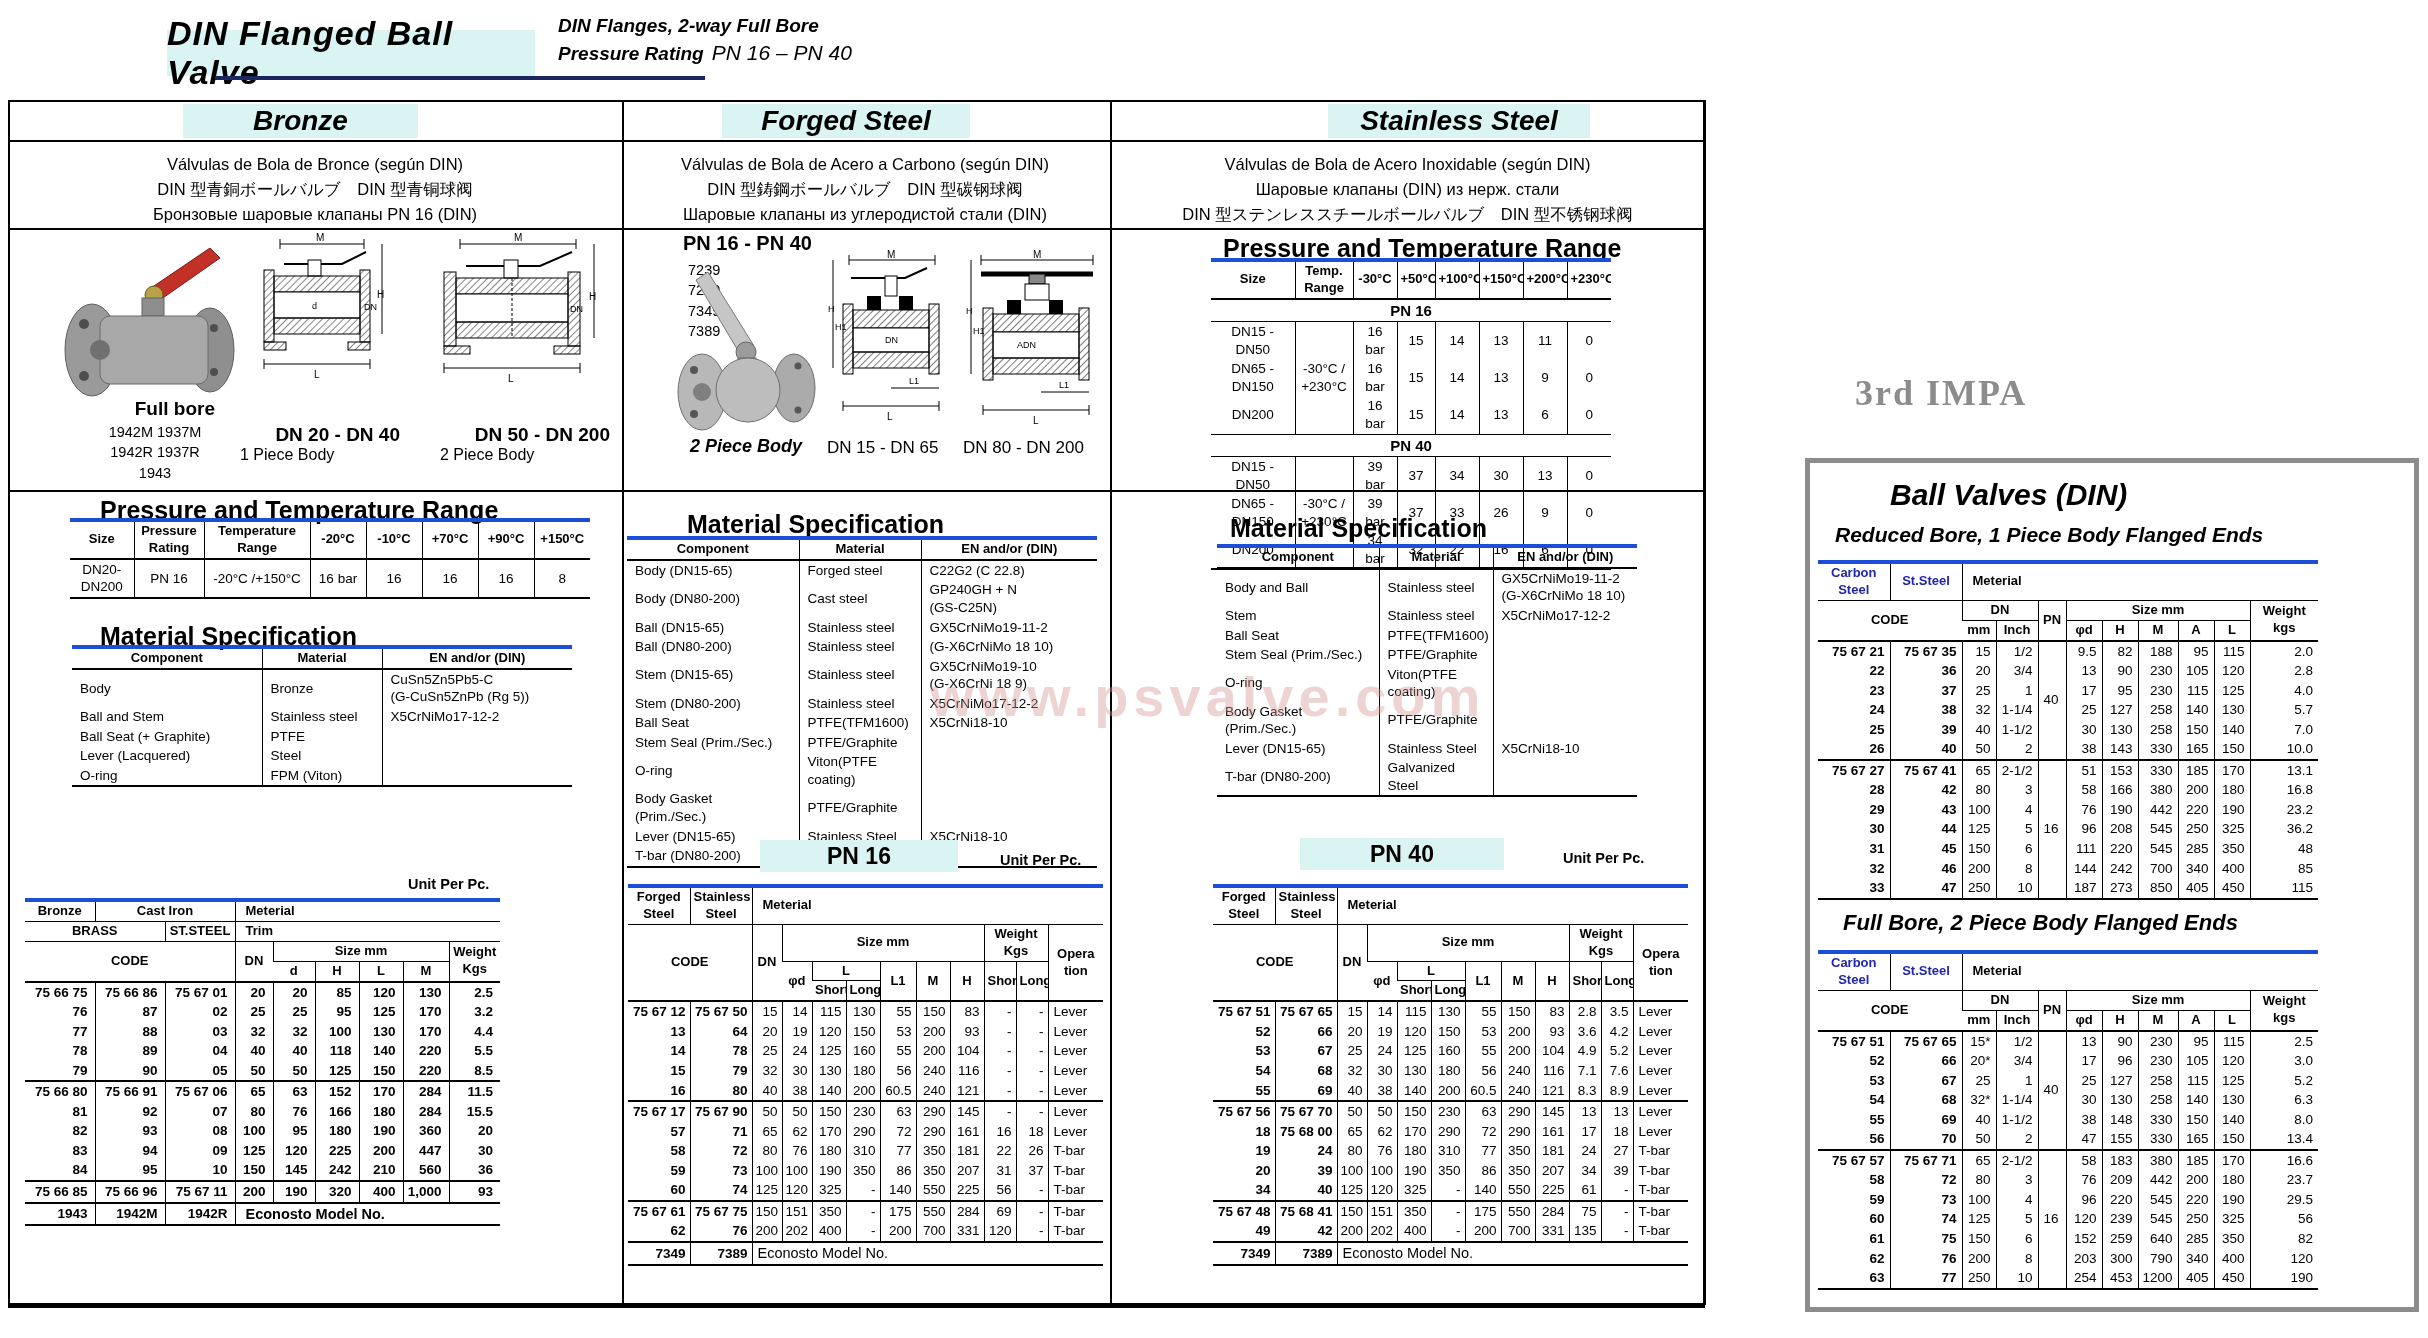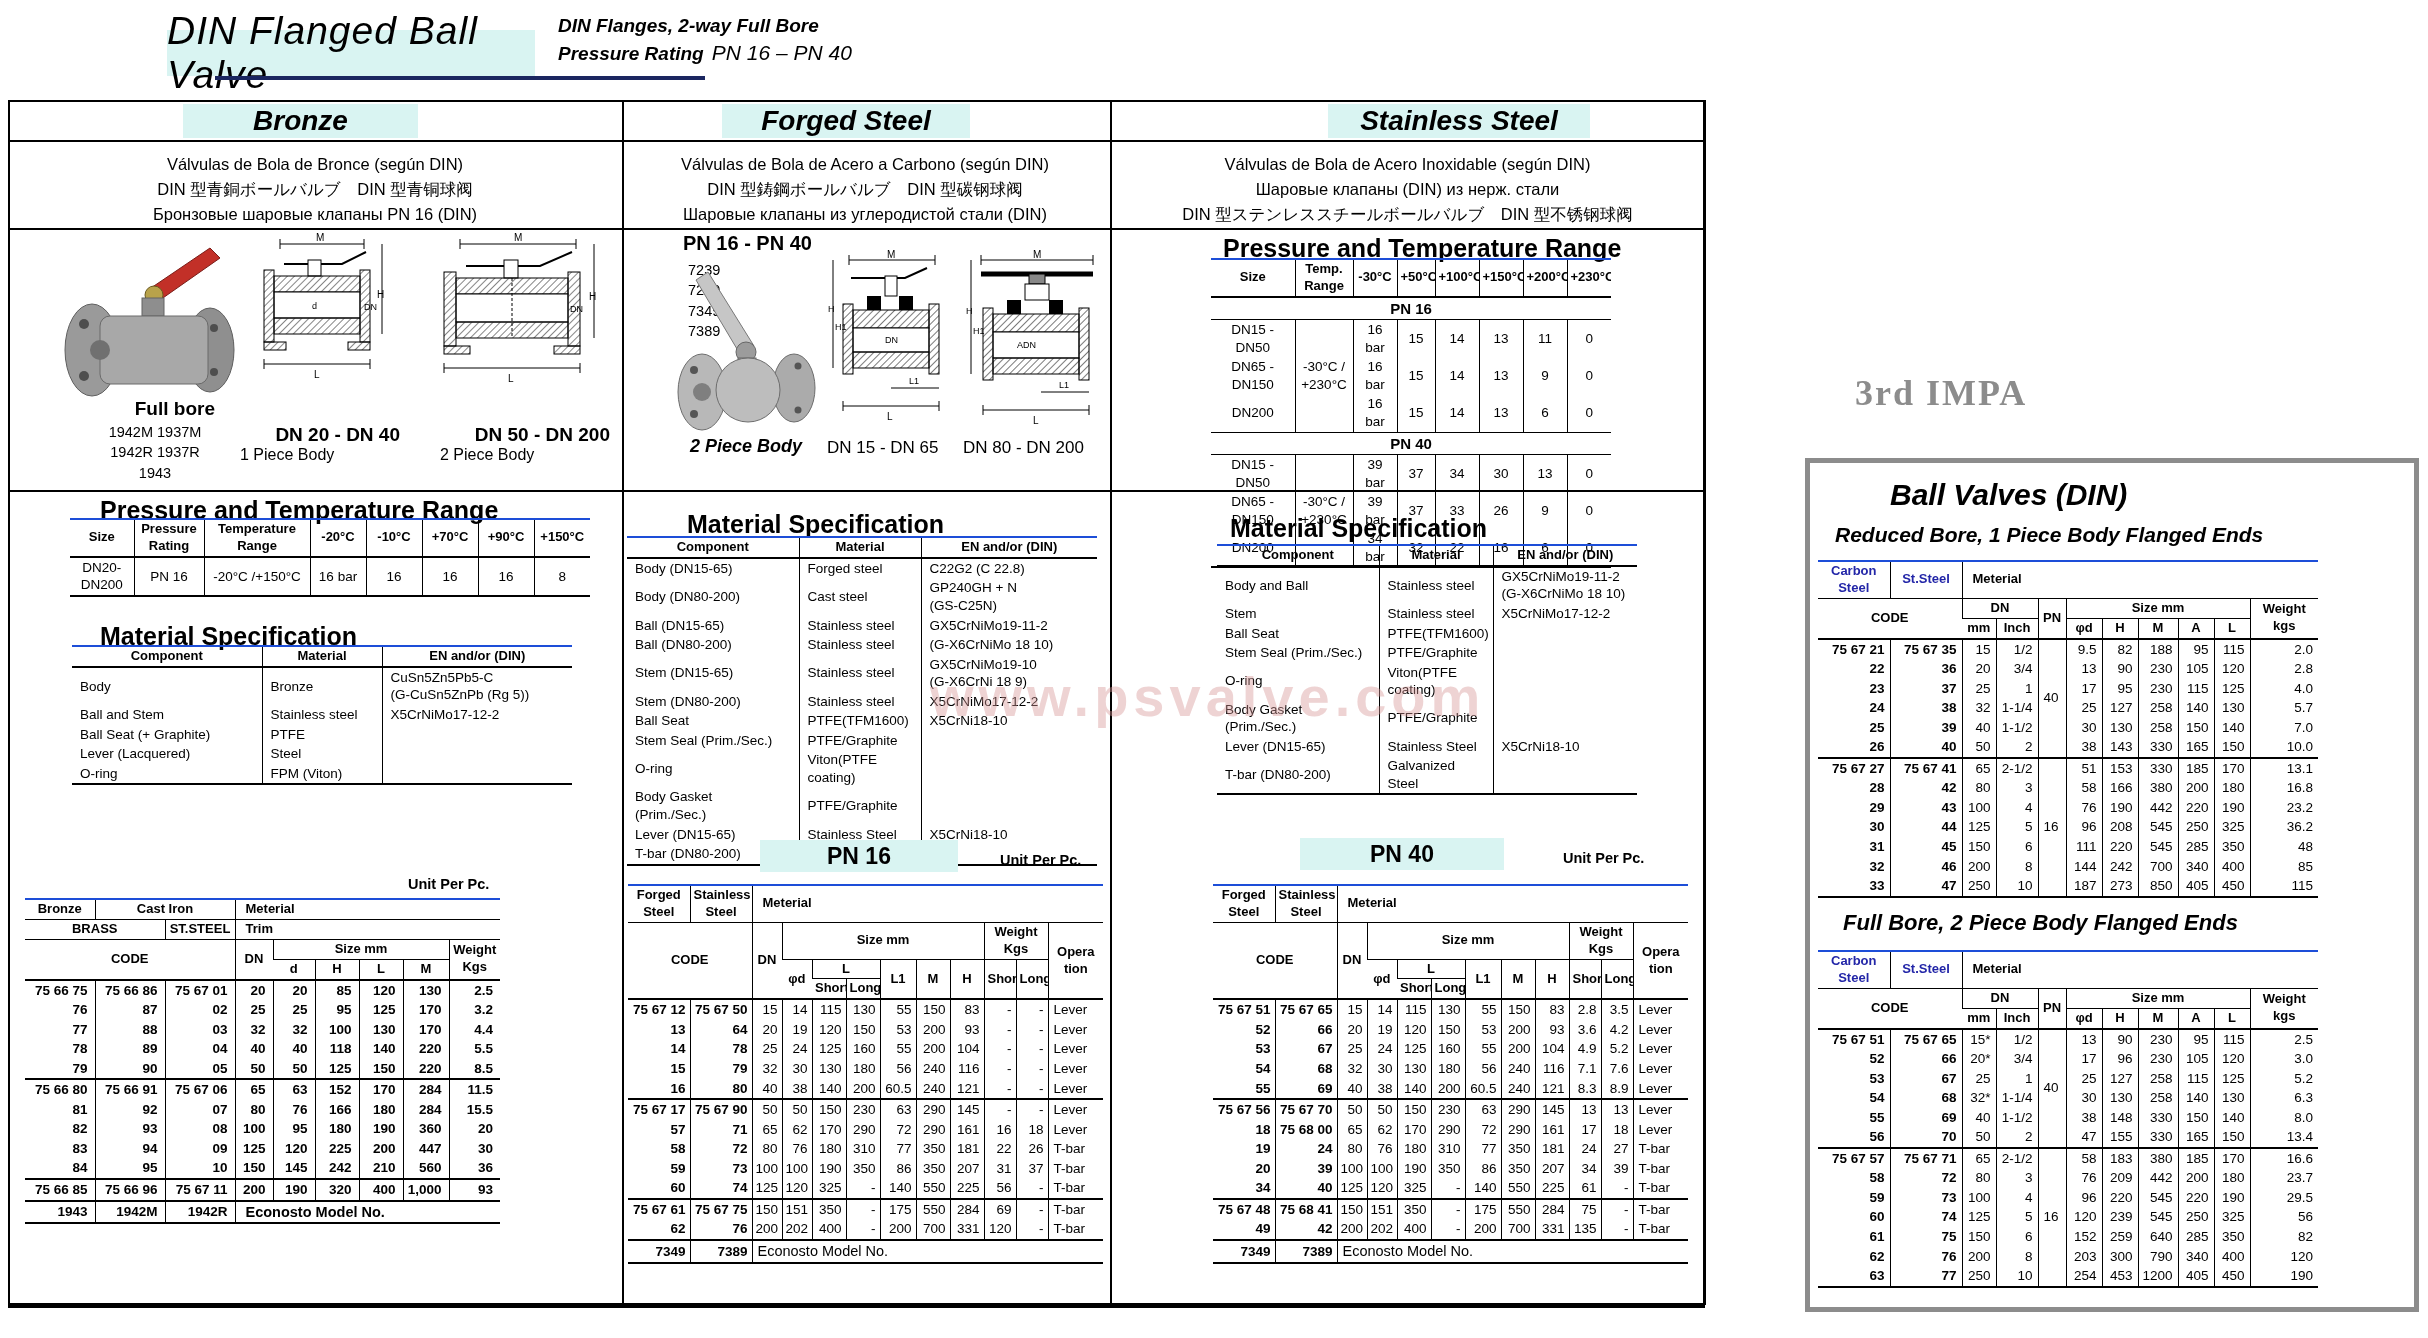--- a/index.html
+++ b/index.html
@@ -1,39 +1,39 @@
 <!DOCTYPE html>
 <html><head>
 <meta charset="utf-8">
 <style>
   html,body{margin:0;padding:0;background:#fff}
   body{width:2428px;height:1338px;position:relative;font-family:"Liberation Sans",sans-serif;color:#000;overflow:hidden}
   .abs{position:absolute}
   .hline,.vline{position:absolute;background:#000}
   .titlebox{position:absolute;left:167px;top:30px;width:368px;height:46px;background:#d9f4f2;display:flex;align-items:center;justify-content:center}
-  .titlebox .t{font-size:39px;font-weight:normal;font-style:italic;letter-spacing:1px}
+  .titlebox .t{font-size:34px;font-weight:bold;font-style:italic;letter-spacing:1px}
   .title-underline{position:absolute;left:215px;top:76px;width:490px;height:4px;background:#1b2660}
   .subtitle{position:absolute;left:558px;top:14px;font-style:italic;font-weight:bold;font-size:19px;line-height:1.3}
   .subtitle .val{font-size:21px;font-weight:normal;font-style:italic;margin-left:8px}
   .impa-note{position:absolute;left:1855px;top:372px;font-family:"Liberation Serif",serif;font-weight:bold;font-size:36px;color:#8c8c8c;letter-spacing:2px}
   .watermark{position:absolute;left:930px;top:664px;font-size:56px;font-weight:bold;color:rgba(214,150,150,0.42);letter-spacing:5px;z-index:5;pointer-events:none}
   .secbox{position:absolute;height:34px;background:#d9f4f2;display:flex;align-items:center;justify-content:center;font-style:italic;font-weight:bold;font-size:28px}
   .desc{position:absolute;text-align:center;font-size:16.5px;line-height:1.5}
   .subt{position:absolute;font-weight:bold;font-size:25px}
   .unit{position:absolute;font-weight:bold;font-size:14.5px}
   .cap1{position:absolute;font-weight:bold;font-size:19px;text-align:right}
   .cap2{position:absolute;font-size:16px;text-align:left}
   .capi{position:absolute;font-weight:bold;font-style:italic;font-size:18px}
   .models{position:absolute;font-size:14.5px;line-height:1.4;text-align:center}
   .pnband{position:absolute;height:32px;background:#d9f4f2;display:flex;align-items:center;justify-content:center;font-weight:bold;font-size:23px}
   table.tbl{position:absolute;border-collapse:collapse;table-layout:fixed;font-size:13.5px;background:transparent}
   .tbl th,.tbl td{border-left:1px solid #000;padding:1px 3px;text-align:center;white-space:pre-line;line-height:1.3;overflow:hidden;vertical-align:middle}
   .tbl th:first-child,.tbl td:first-child{border-left:none}
   .tbl th{border-bottom:1.5px solid #000;font-weight:bold;font-size:13px}
-  .tbl thead{border-top:2px solid #1d4ed8;border-bottom:2px solid #000}
+  .tbl thead{border-top:4px solid #1d4ed8;border-bottom:2px solid #000}
   .tbl tbody{border-bottom:2px solid #000}
   .tbl tr.grp>td{border-top:2px solid #000}
   .tbl td.eco{text-align:left!important;padding-left:10px;font-size:14.5px}
   .tbl td.band{font-weight:bold;border-top:1.5px solid #000;border-bottom:1.5px solid #000;font-size:15px}
   .tbl th.left{text-align:left;padding-left:10px}
   .ms td{text-align:left;padding-left:8px}
   .pt{font-size:13px}
   .codes9{font-size:15px}
   .codes9 td{font-weight:bold;text-align:right;padding-right:7px}
   .pn td{text-align:right;padding-right:4px}

